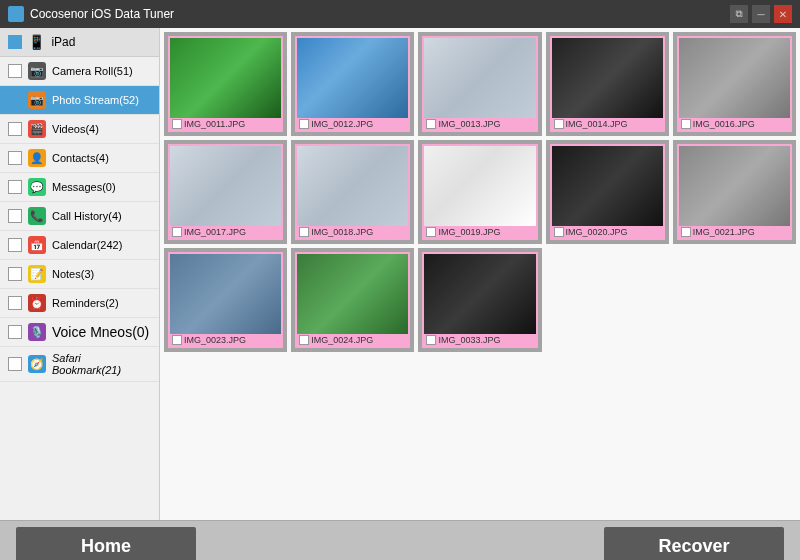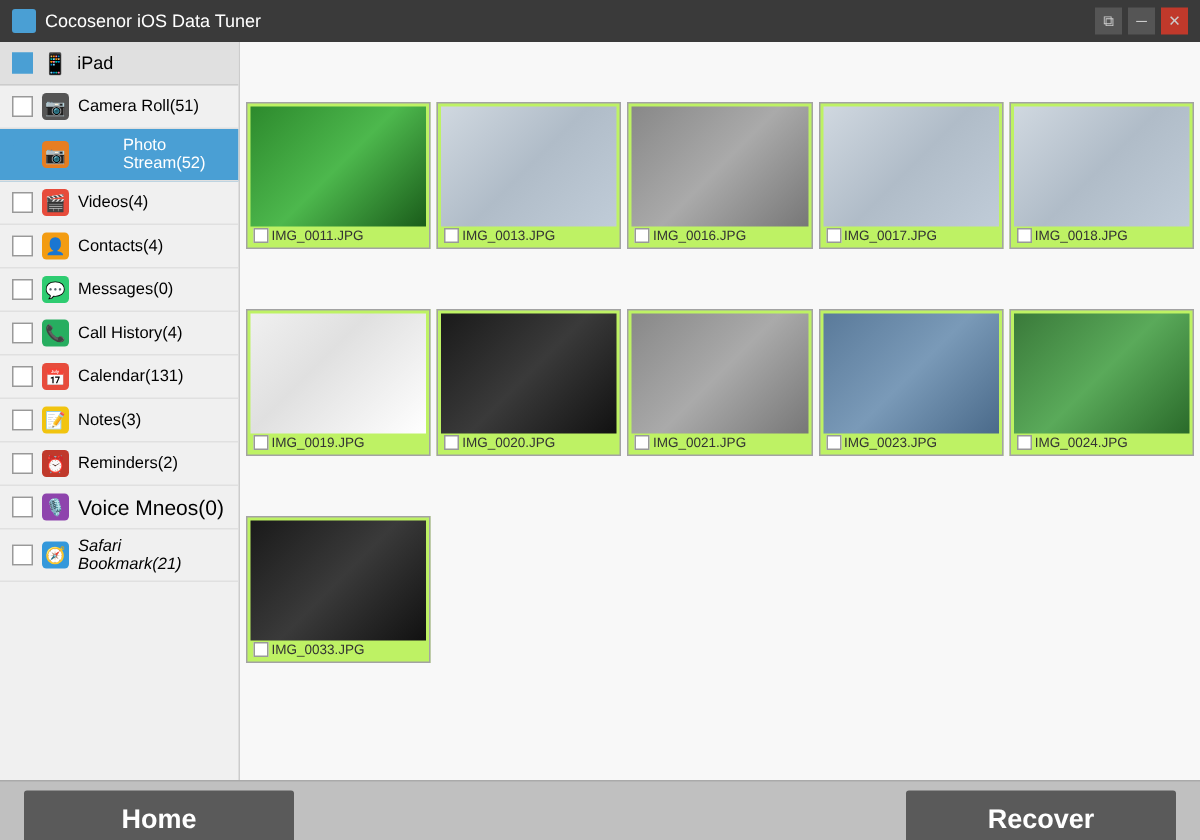--- a/index.html
+++ b/index.html
@@ -67,25 +67,24 @@
       overflow-y: auto;
       background: #f8f8f8;
       padding: 4px;
     }
     .photo-grid {
       display: grid;
       grid-template-columns: repeat(5, 1fr);
       gap: 4px;
     }
     .photo-item {
-      background: #bef264;
-      border: 1px solid #a3a3a3;
+      background: #f9a8d4;
+      border: 4px solid #a3a3a3;
       padding: 2px;
       cursor: pointer;
-      margin-top: 36px;
     }
     .photo-thumb {
       width: 100%;
       height: 80px;
       background: #ccc;
       overflow: hidden;
       display: flex; align-items: center; justify-content: center;
     }
     .photo-label {
       font-size: 9px;
@@ -156,21 +155,21 @@
 
     <div id="sidebar-list">
         <div class="sidebar-item">
           <div class="item-check"></div>
           <div class="item-icon" style="background: rgb(85, 85, 85); font-size: 11px;">📷</div>
           <span style="font-size: 11px;">Camera Roll(51)</span>
         </div>
         <div class="sidebar-item active">
           <div class="item-check checked"></div>
           <div class="item-icon" style="background: rgb(230, 126, 34); font-size: 11px;">📷</div>
-          <span style="font-size: 11px; margin-left: 30px;">Photo Stream(52)</span>
+          <span style="font-size: 11px;">Photo Stream(52)</span>
         </div>
         <div class="sidebar-item">
           <div class="item-check"></div>
           <div class="item-icon" style="background: rgb(231, 76, 60); font-size: 11px;">🎬</div>
           <span style="font-size: 11px;">Videos(4)</span>
         </div>
         <div class="sidebar-item">
           <div class="item-check"></div>
           <div class="item-icon" style="background: rgb(243, 156, 18); font-size: 11px;">👤</div>
           <span style="font-size: 11px;">Contacts(4)</span>
@@ -181,21 +180,21 @@
           <span style="font-size: 11px;">Messages(0)</span>
         </div>
         <div class="sidebar-item">
           <div class="item-check"></div>
           <div class="item-icon" style="background: rgb(39, 174, 96); font-size: 11px;">📞</div>
           <span style="font-size: 11px;">Call History(4)</span>
         </div>
         <div class="sidebar-item">
           <div class="item-check"></div>
           <div class="item-icon" style="background: rgb(231, 76, 60); font-size: 11px;">📅</div>
-          <span style="font-size: 11px;">Calendar(131)</span>
+          <span style="font-size: 11px;">Calendar(242)</span>
         </div>
         <div class="sidebar-item">
           <div class="item-check"></div>
           <div class="item-icon" style="background: rgb(241, 196, 15); font-size: 11px;">📝</div>
           <span style="font-size: 11px; text-align: right;">Notes(3)</span>
         </div>
         <div class="sidebar-item">
           <div class="item-check"></div>
           <div class="item-icon" style="background: rgb(192, 57, 43); font-size: 11px;">⏰</div>
           <span style="font-size: 11px;">Reminders(2)</span>
@@ -216,24 +215,38 @@
   <div class="content-area">
     <div class="photo-grid" id="photo-grid">
         <div class="photo-item">
           <div class="photo-thumb thumb-green"></div>
           <div class="photo-label">
             <div class="photo-check"></div>
             <span>IMG_0011.JPG</span>
           </div>
         </div>
         <div class="photo-item">
+          <div class="photo-thumb thumb-ios"></div>
+          <div class="photo-label">
+            <div class="photo-check"></div>
+            <span>IMG_0012.JPG</span>
+          </div>
+        </div>
+        <div class="photo-item">
           <div class="photo-thumb thumb-finder"></div>
           <div class="photo-label">
             <div class="photo-check"></div>
             <span>IMG_0013.JPG</span>
+          </div>
+        </div>
+        <div class="photo-item">
+          <div class="photo-thumb thumb-dark"></div>
+          <div class="photo-label">
+            <div class="photo-check"></div>
+            <span>IMG_0014.JPG</span>
           </div>
         </div>
         <div class="photo-item">
           <div class="photo-thumb thumb-gray-ui"></div>
           <div class="photo-label">
             <div class="photo-check"></div>
             <span>IMG_0016.JPG</span>
           </div>
         </div>
         <div class="photo-item">

